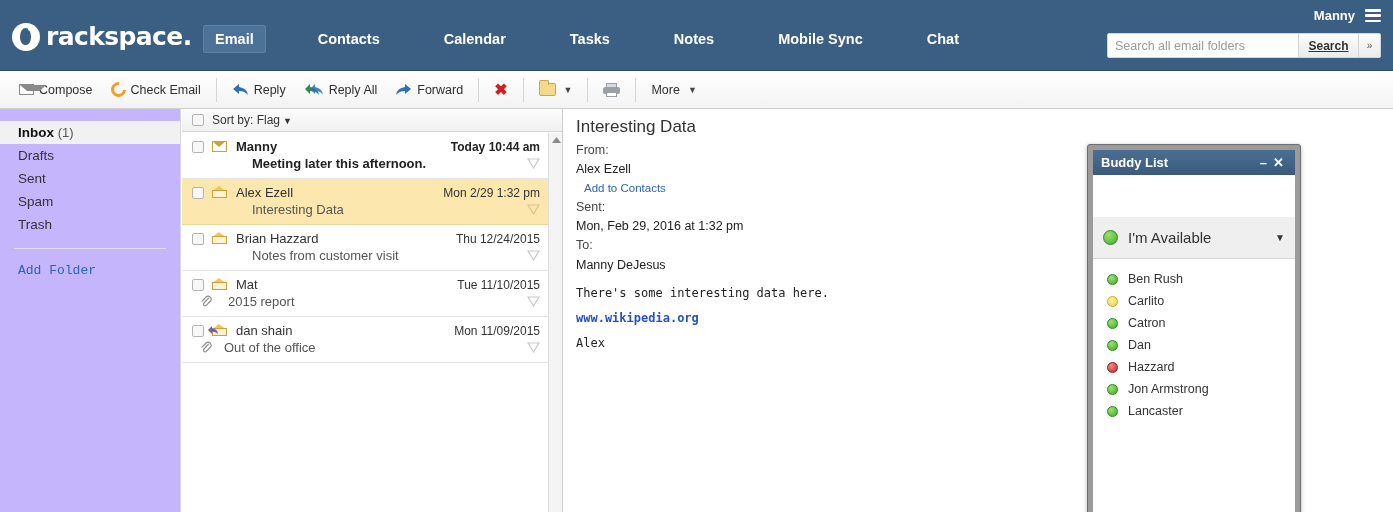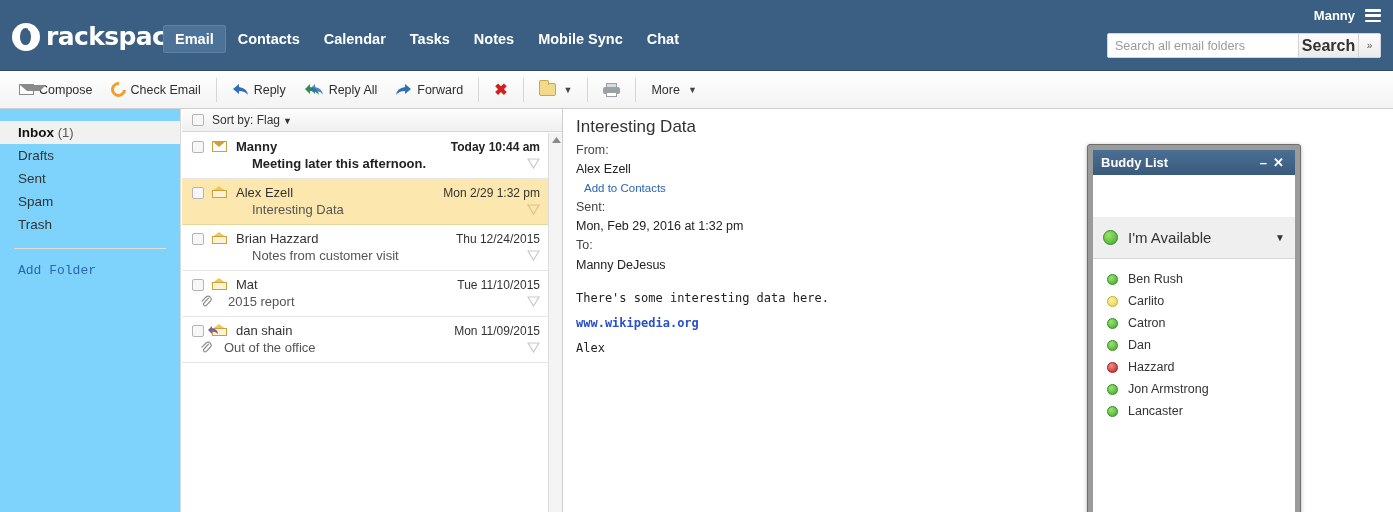--- a/index.html
+++ b/index.html
@@ -38,20 +38,21 @@
   .logo-text {
     font-size: 25px; font-weight: bold; letter-spacing: -0.6px;
     color: #ffffff; font-family: "DejaVu Sans", sans-serif;
   }
 
   .nav { position: absolute; left: 163px; top: 25px; display: flex; align-items: center; }
   .nav-item {
     color: #ffffff; font-size: 14.5px; font-weight: bold;
     padding: 6px 12px; border-radius: 3px; white-space: nowrap;
     cursor: pointer;
+    margin-left: 40px;
   }
   .nav-item.active { background: #4d7298; box-shadow: inset 0 0 0 1px #5d82a6; }
 
   .user-area { position: absolute; right: 12px; top: 8px; display: flex; align-items: center; gap: 10px; }
   .user-name { color: #ffffff; font-size: 13px; font-weight: bold; }
   .hamburger { width: 16px; height: 13px; display: flex; flex-direction: column; justify-content: space-between; cursor: pointer; }
   .hamburger span { display: block; height: 2.5px; background: #ffffff; border-radius: 1px; }
 
   .searchbox {
     position: absolute; right: 12px; top: 33px;
@@ -60,22 +61,23 @@
   }
   .search-input {
     width: 190px; border: none; outline: none; padding: 0 7px;
     font-size: 12.5px; color: #333; font-family: "Liberation Sans", sans-serif;
     background: #ffffff;
   }
   .search-input::placeholder { color: #9a9a9a; }
   .search-btn {
     width: 60px; border: none; border-left: 1px solid #d4d4d4;
     background: linear-gradient(#fcfcfc,#ebebeb);
-    font-size: 16px; font-weight: bold; color: #333; cursor: pointer;
+    font-size: 12px; font-weight: bold; color: #333; cursor: pointer;
     font-family: "Liberation Sans", sans-serif;
+    text-decoration: underline;
   }
   .search-more {
     width: 22px; border-left: 1px solid #d4d4d4;
     background: linear-gradient(#fcfcfc,#ebebeb);
     display: flex; align-items: center; justify-content: center;
     font-size: 10px; color: #555; cursor: pointer;
   }
 
   
   .toolbar {
@@ -125,21 +127,21 @@
   .ico-print .body { left: 0; top: 4px; width: 17px; height: 7px; background: #9aa0a6; border-radius: 2px; }
   .ico-print .top { left: 3px; top: 0; width: 11px; height: 5px; background: #d8dade; border: 1px solid #9aa0a6; }
   .ico-print .out { left: 3px; top: 9px; width: 11px; height: 5px; background: #ffffff; border: 1px solid #9aa0a6; }
 
   
   .body-wrap { position: absolute; left: 0; top: 109px; width: 1393px; height: 403px; }
 
   
   .sidebar {
     position: absolute; left: 0; top: 0; width: 181px; height: 403px;
-    background: #7dd3fc; border-right: 1px solid #d9d9d9;
+    background: #c4b5fd; border-right: 1px solid #d9d9d9;
     padding-top: 12px;
   }
   .folder {
     padding: 4px 0 4px 18px; font-size: 13.5px; color: #333; cursor: pointer;
   }
   .folder.active { background: #f1f1f1; font-weight: bold; color: #111; }
   .folder .count { font-weight: normal; color: #555; font-size: 13px; }
   .side-divider { height: 1px; background: #dedede; margin: 12px 14px 0 14px; }
   .add-folder {
     margin-top: 14px; padding-left: 18px; font-size: 13px;
@@ -197,21 +199,21 @@
   .reading {
     position: absolute; left: 564px; top: 0; width: 829px; height: 403px;
     background: #ffffff; padding: 8px 0 0 12px;
   }
   .rd-subject { font-size: 17px; color: #333; margin-bottom: 4px; }
   .rd-row { display: flex; font-size: 12.5px; color: #333; line-height: 1.55; flex-direction: column; }
   .rd-label { width: 48px; color: #444; flex: none; }
   .rd-val { color: #222; }
   .rd-link { color: #2a66b5; margin-left: 8px; font-size: 11.5px; cursor: pointer; }
   .rd-body {
-    margin-top: 11px; font-family: "DejaVu Sans Mono", monospace;
+    margin-top: 6px; font-family: "DejaVu Sans Mono", monospace;
     font-size: 12px; color: #222; line-height: 2.1;
   }
   .rd-body a { color: #2a50c8; font-weight: bold; text-decoration: none; }
 
   
   .buddy {
     position: absolute; left: 1087px; top: 144px; width: 214px; height: 381px;
     background: #9b9b9b;
     border: 1px solid #6f6f6f;
     border-radius: 3px; padding: 5px;

